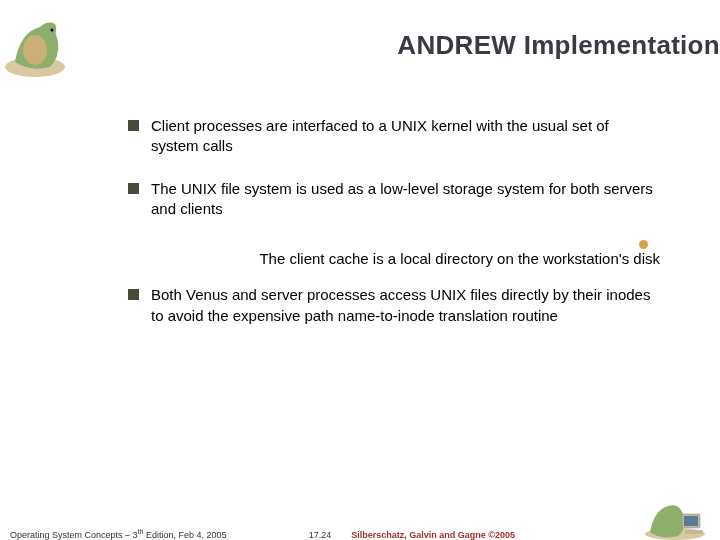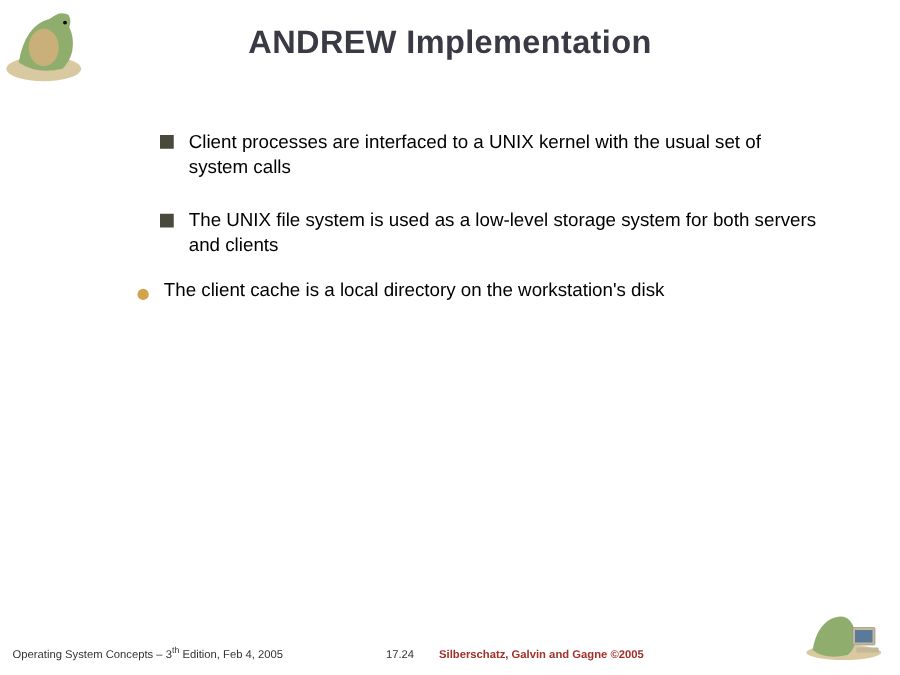--- a/index.html
+++ b/index.html
@@ -25,26 +25,27 @@
     height: 70px;
   }
   .corner-img-bottom {
     position: absolute;
     bottom: 10px;
     right: 10px;
     width: 70px;
     height: 50px;
   }
   .title {
-    text-align: center;
+    text-align: right;
     font-size: 26px;
     font-weight: bold;
     color: #3a3a44;
     padding-top: 18px;
     letter-spacing: 0.3px;
+    margin-top: 12px;
   }
   .content {
     margin: 55px 60px 0 80px;
     color: #000;
     font-size: 15px;
     line-height: 1.35;
   }
   .item {
     display: flex;
     align-items: flex-start;
@@ -57,22 +58,23 @@
     background: #4a4a3a;
     flex-shrink: 0;
     margin-top: 4px;
     margin-right: 12px;
   }
   .item-text {
     flex: 1;
   }
   .sub-item {
     display: flex;
-    align-items: center;
+    align-items: flex-end;
     margin: 16px 0 16px 30px;
+    flex-direction: column;
   }
   .circle-bullet {
     width: 9px;
     height: 9px;
     background: #d4a24a;
     border-radius: 50%;
     flex-shrink: 0;
     margin-top: 5px;
     margin-right: 12px;
   }
@@ -121,20 +123,24 @@
     <div class="item" style="margin-bottom:10px;">
       <div class="square-bullet"></div>
       <div class="item-text">The UNIX file system is used as a low-level storage system for both servers and clients</div>
     </div>
 
     <div class="sub-item">
       <div class="circle-bullet"></div>
       <div class="item-text">The client cache is a local directory on the workstation's disk</div>
     </div>
 
+    <div class="item">
+      <div class="square-bullet"></div>
+      <div class="item-text">Both Venus and server processes access UNIX files directly by their inodes to avoid the expensive path name-to-inode translation routine</div>
+    </div>
 
   </div>
 
   <div class="corner-img-bottom">
     <svg viewBox="0 0 70 50">
       <ellipse cx="35" cy="42" rx="30" ry="6" fill="#d9c9a0"></ellipse>
       <path d="M10 40 Q 14 18 28 14 Q 40 10 44 25 Q 46 38 38 44 Q 20 48 10 40 Z" fill="#8fae6e"></path>
       <rect x="42" y="22" width="18" height="14" rx="1" fill="#c4b898" stroke="#888" stroke-width="0.5"></rect>
       <rect x="44" y="24" width="14" height="10" fill="#5a7a9a"></rect>
       <rect x="45" y="38" width="18" height="4" rx="1" fill="#c4b898"></rect>

